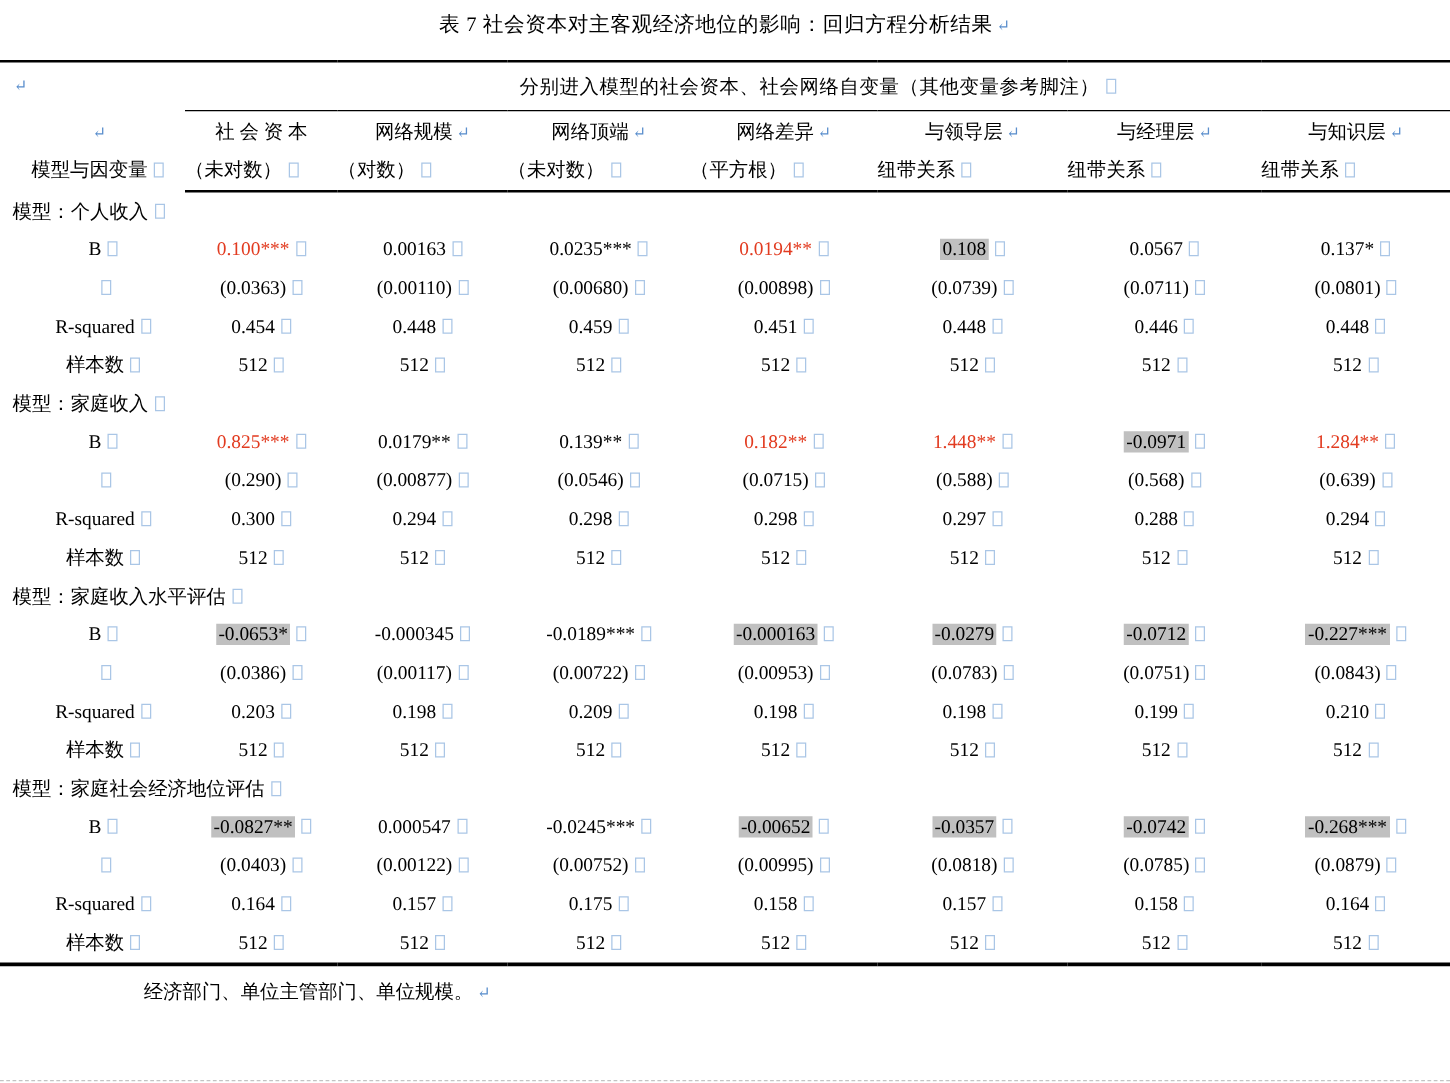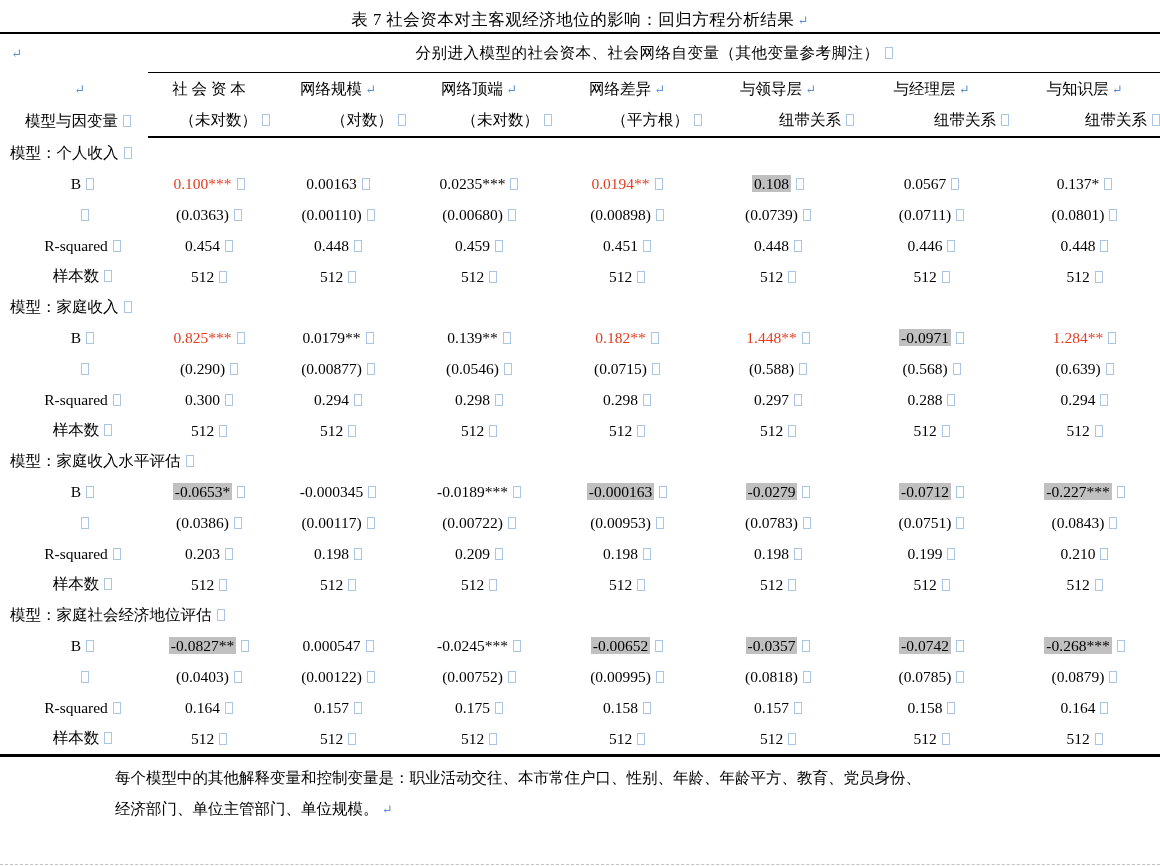--- a/index.html
+++ b/index.html
@@ -9,41 +9,41 @@
     --boxblue:#aac6e6;
   }
   html,body{margin:0;padding:0;background:#fff;}
   body{
     width:1160px;height:866px;overflow:hidden;
     font-family:"Liberation Serif","DejaVu Serif",serif;
     color:#000;
   }
   .page{position:relative;width:1160px;height:866px;background:#fff;}
   .title-row{
-    height:32px;box-sizing:border-box;padding-top:9px;
+    height:48px;box-sizing:border-box;padding-top:9px;
     text-align:center;font-size:16.5px;letter-spacing:0.5px;
   }
   .ret{
     color:var(--mark);font-size:13px;margin-left:3px;font-weight:normal;
   }
   .box{
     display:inline-block;width:8px;height:12px;box-sizing:border-box;
     border:1px solid var(--boxblue);margin-left:5px;vertical-align:-1px;
     background:transparent;
   }
   table.tbl{
     width:1160px;border-collapse:collapse;table-layout:fixed;
     border-top:2px solid #000;border-bottom:3px solid #000;
   }
   td{padding:0;font-size:15.5px;vertical-align:middle;}
   tr.row-span td{height:38px;}
   td.span-head{text-align:center;border-bottom:1.5px solid #000;letter-spacing:0.5px;}
   td.lc{text-align:left;padding-left:8px;}
   tr.row-h1 td{height:32px;text-align:center;}
-  tr.row-h2 td{height:31px;text-align:right;border-bottom:2px solid #000;}
+  tr.row-h2 td{height:31px;text-align:left;border-bottom:2px solid #000;}
   td.corner{vertical-align:middle;line-height:31px;text-align:left;padding-left:8px;}
   tbody tr.sec-row td{height:30px;text-align:left;padding-left:10px;}
   tbody tr.data-row td{height:31px;text-align:center;}
   td.rowlabel{text-align:left;padding-left:17px;}
   td.rowlabel.wide{}
   .val.red{color:var(--red);}
   .val.hl{background:var(--hl);padding:0 2px;margin-top:14px;}
   .footnotes{
     margin-left:115px;margin-top:5px;font-size:15.5px;line-height:31px;
   }
@@ -270,18 +270,17 @@
           <td><span class="val">512</span><span class="box"></span></td>
           <td><span class="val">512</span><span class="box"></span></td>
           <td><span class="val">512</span><span class="box"></span></td>
           <td><span class="val">512</span><span class="box"></span></td>
           <td><span class="val">512</span><span class="box"></span></td>
         </tr>
       </tbody>
   </table>
 
   <div class="footnotes">
-    <div class="fn"><span>每个模型中的其他解释变量和控制变量是：职业活动交往、本市常住户口、性别、年龄、年龄平方、教育、党员身份、</span></div>
     <div class="fn"><span>经济部门、单位主管部门、单位规模。</span><span class="ret">↵</span></div>
   </div>
 
   <div class="boundary"></div>
 </div>
 
 </body></html>

